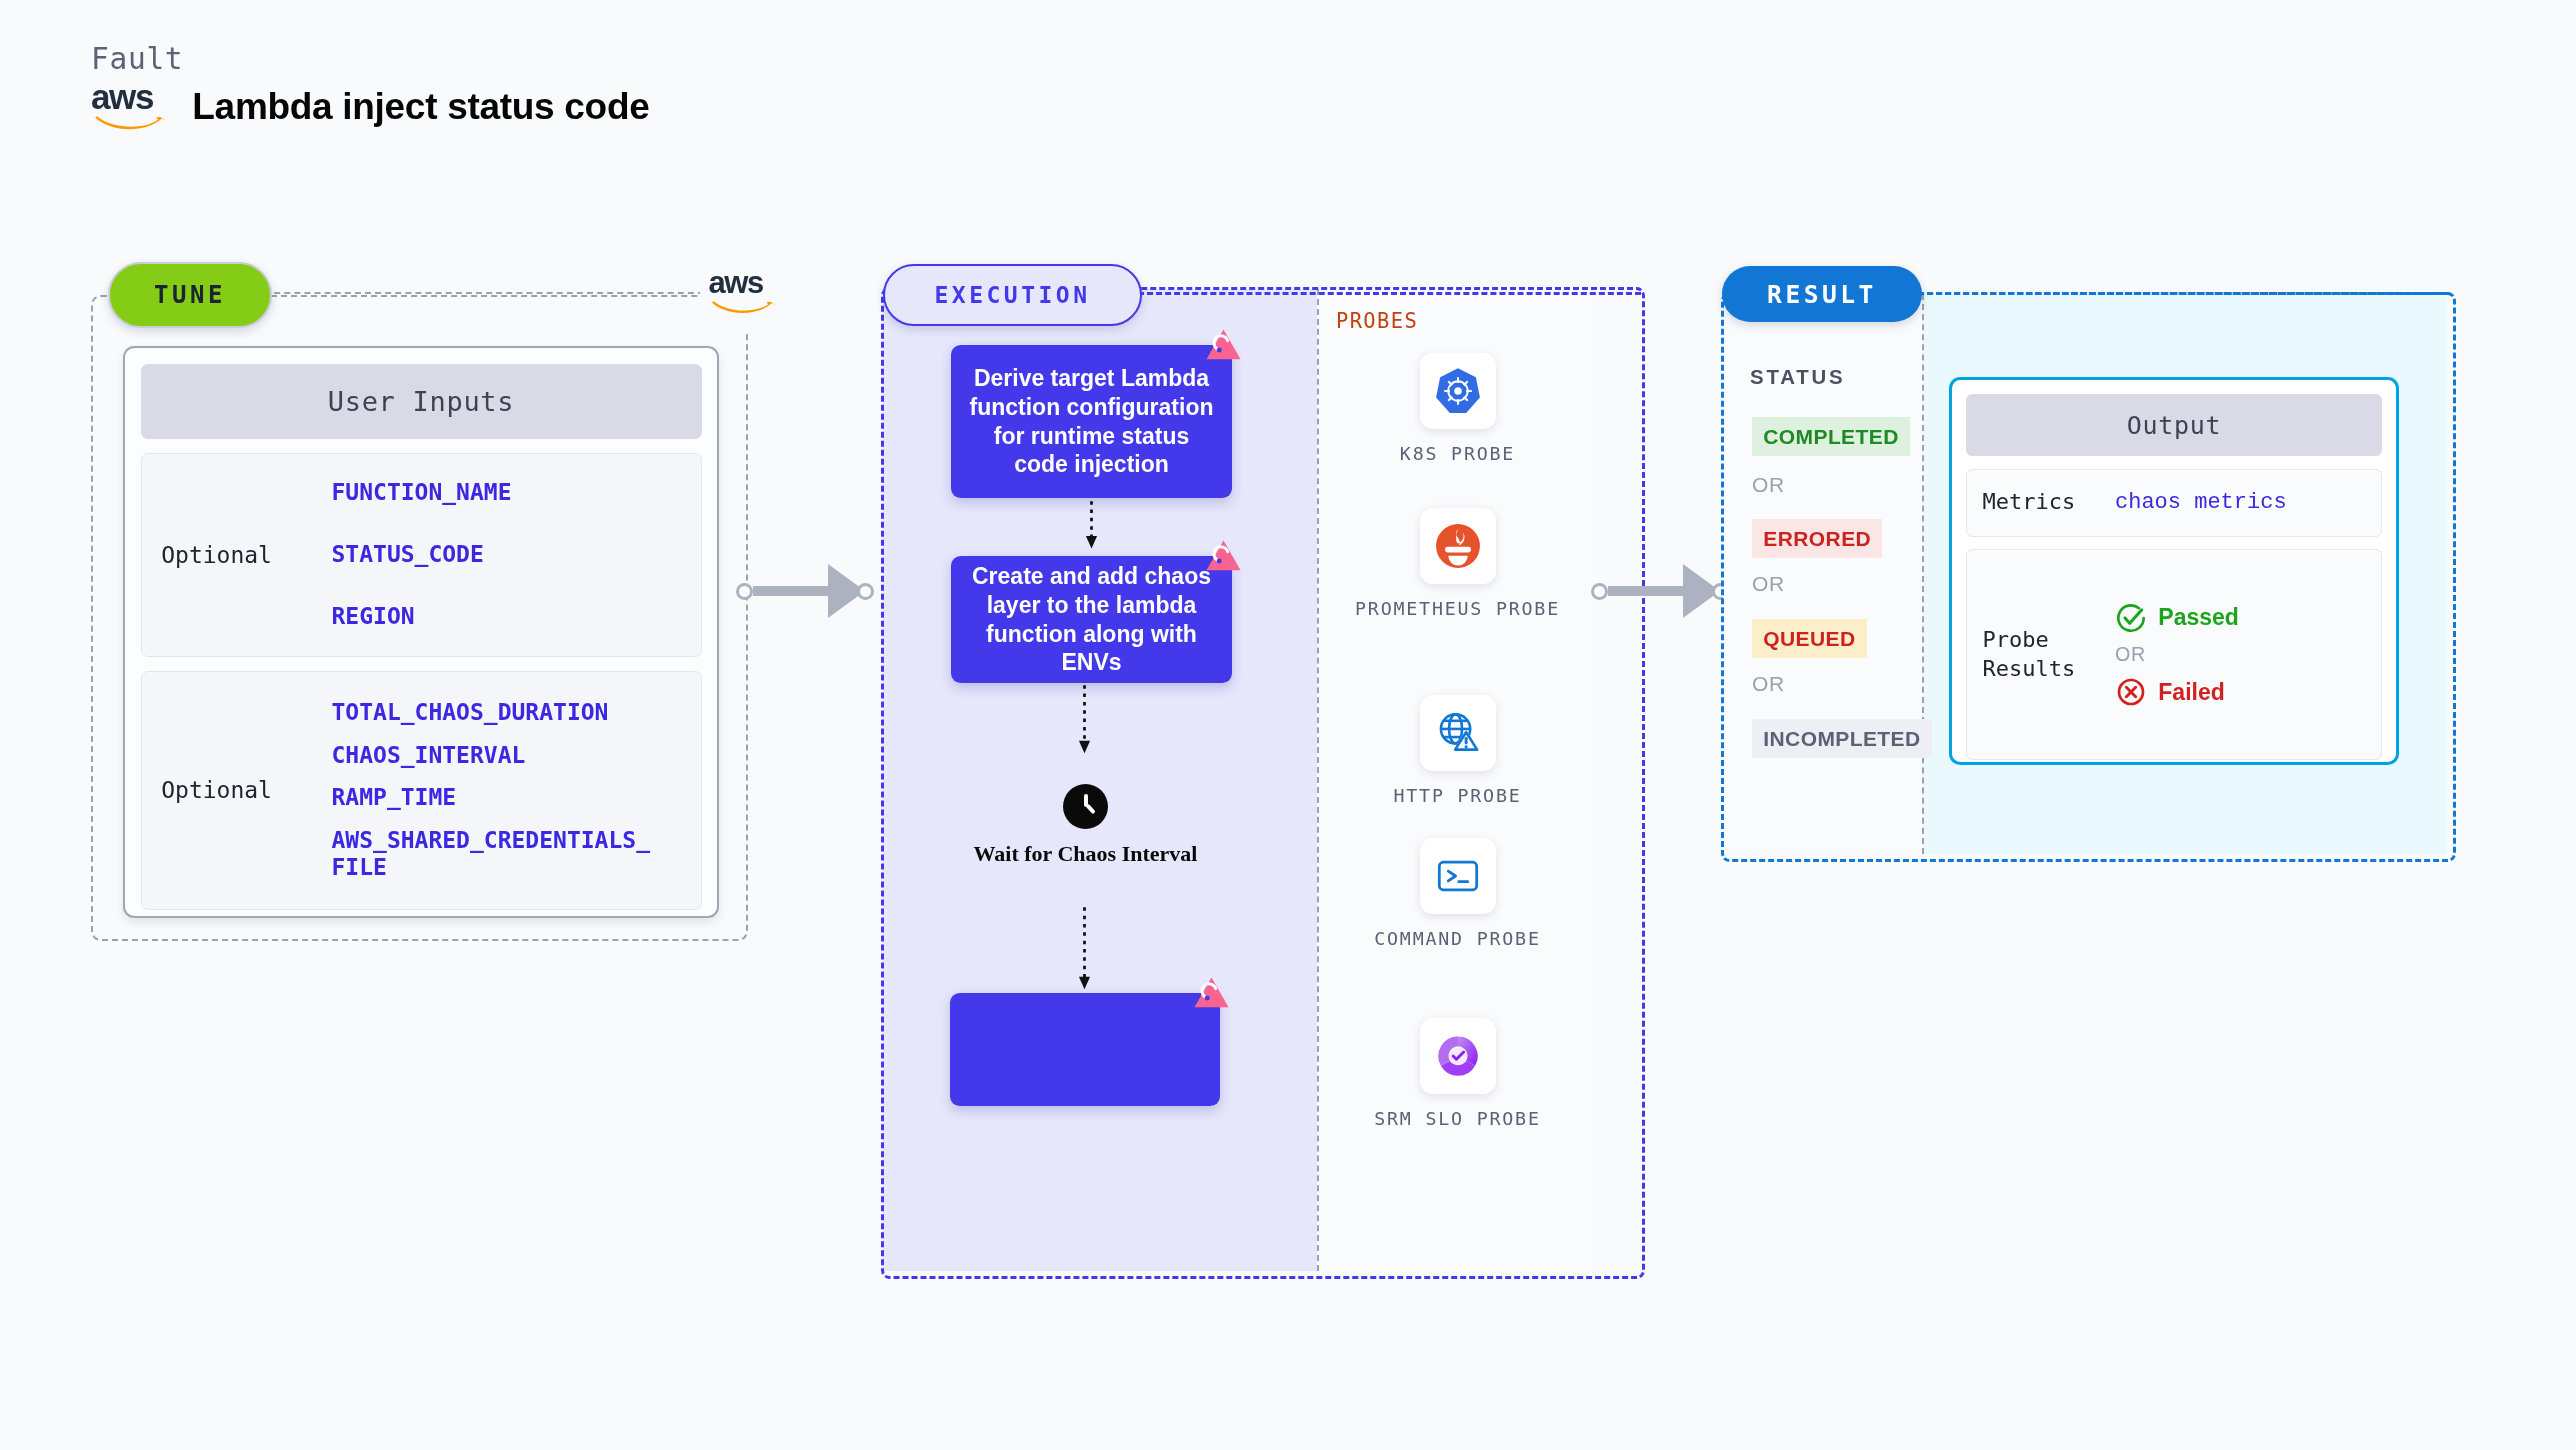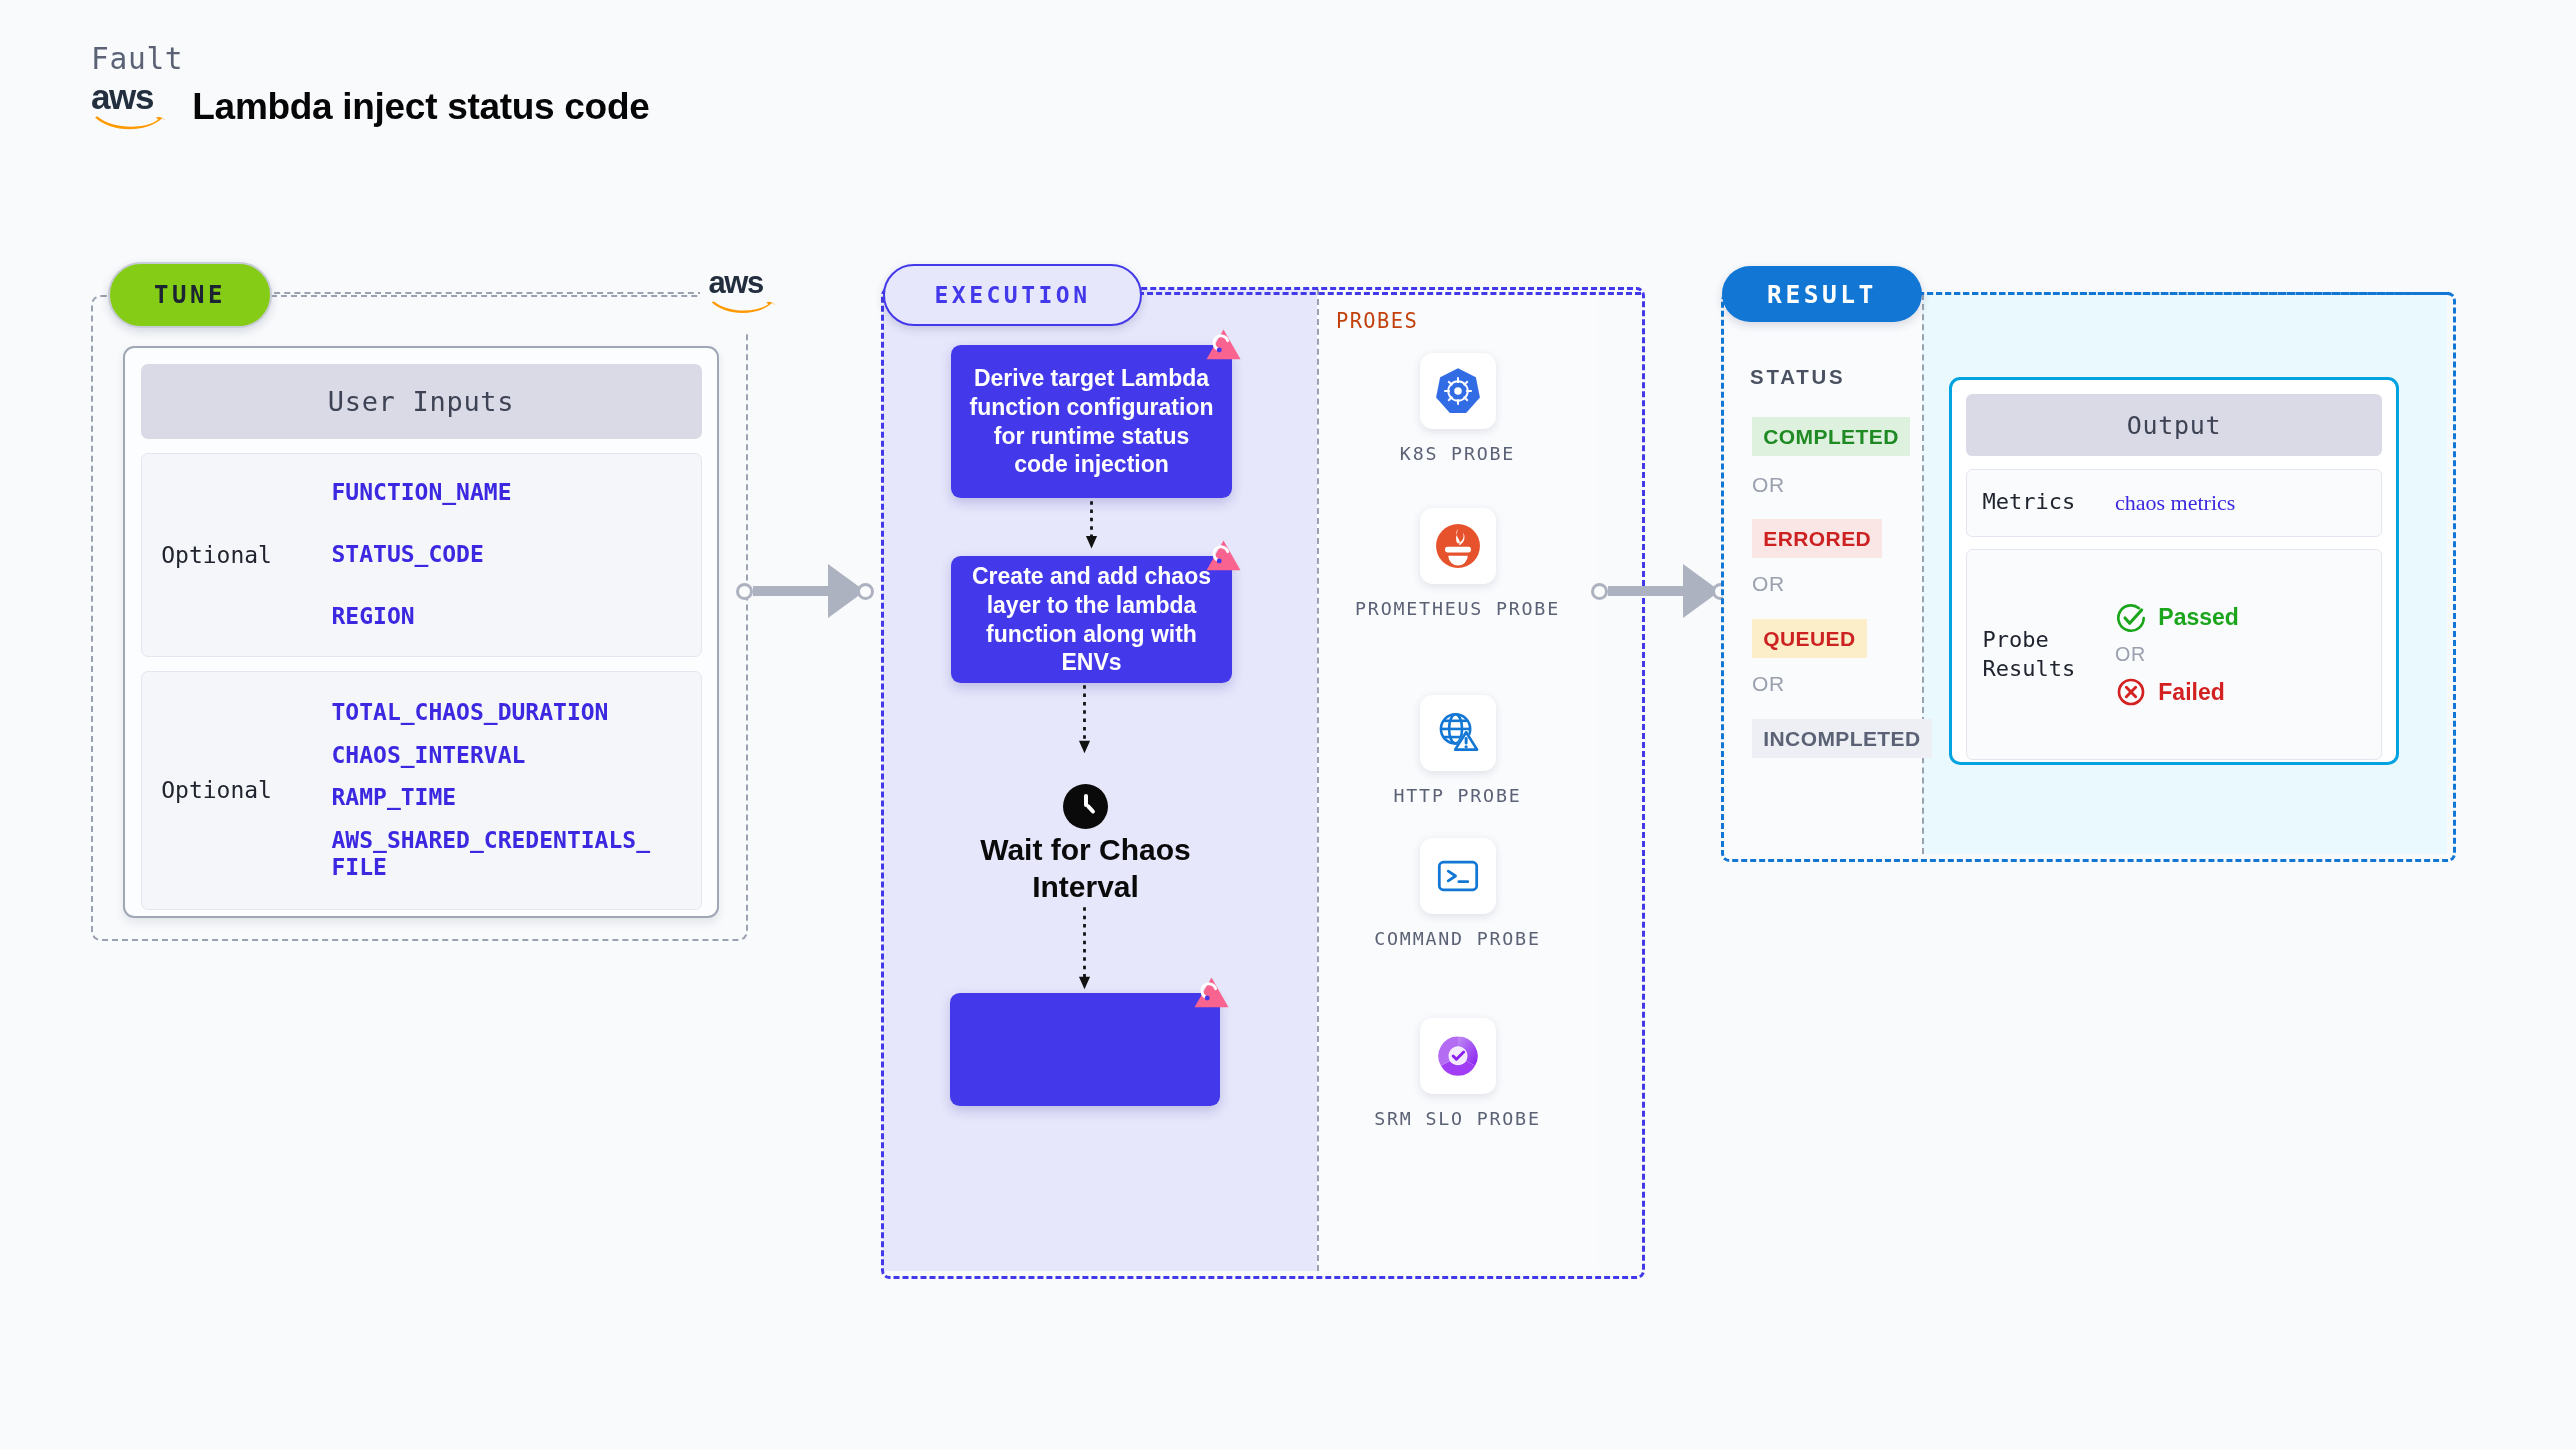--- a/index.html
+++ b/index.html
@@ -140,22 +140,22 @@
   .chaos-corner{
     position:absolute;width:37px;height:34px;right:-9.8px;top:-17px;
   }
   .flow-arrow{position:absolute;}
 
   .wait-node{position:absolute;display:flex;flex-direction:column;align-items:center;width:225px;}
   .clock{width:45px;height:45px;border-radius:50%;background:#0a0a0a;position:relative;}
   .clock::before{content:"";position:absolute;left:21px;top:9.8px;width:3.5px;height:13.4px;background:#fff;border-radius:2.1px;}
   .clock::after{content:"";position:absolute;left:22px;top:21px;width:3.5px;height:11.3px;background:#fff;border-radius:2.1px;transform:rotate(-42deg);transform-origin:top center;}
   .wait-label{
-    margin-top:3px;text-align:center;font-weight:700;font-size:30px;
-    color:#0a0a0a;line-height:1.22;
+    margin-top:12px;text-align:center;font-weight:700;font-size:22px;
+    color:#0a0a0a;line-height:1.22;font-family:Liberation Serif, serif;
   }
 
   
   #result-panel{
     left:1721px;top:292px;width:729px;height:564px;
     border:3.5px dashed #1277d4;border-radius:8.4px;
   }
   #result-left-fill{
     left:1723px;top:294px;width:199px;height:560px;background:#fafbfd;
   }
@@ -199,21 +199,21 @@
     background:#fafbfd;display:flex;align-items:center;box-sizing:border-box;
   }
   #metrics-row{height:68px;}
   #probe-results-row{height:211px;}
   .out-label{
     width:148px;flex:none;padding-left:15.5px;box-sizing:border-box;
     font-family:"DejaVu Sans Mono", monospace;
     font-size:22px;color:#20242e;line-height:1.3;
   }
   .metrics-value{
-    font-family:Liberation Serif, serif;
+    font-family:Liberation Mono, monospace;
     font-size:22px;color:#3b28e0;
   }
   .probe-stack{display:flex;flex-direction:column;gap:9.8px;}
   .probe-line{display:flex;align-items:center;gap:11.3px;font-size:23px;font-weight:700;}
   .probe-line.passed{color:#1aa51a;}
   .probe-line.failed{color:#d32020;}
   .probe-or{font-size:19.7px;color:#9aa0ae;font-weight:400;letter-spacing:0.7px;}
 
   
   .connector{position:absolute;display:flex;align-items:center;}

